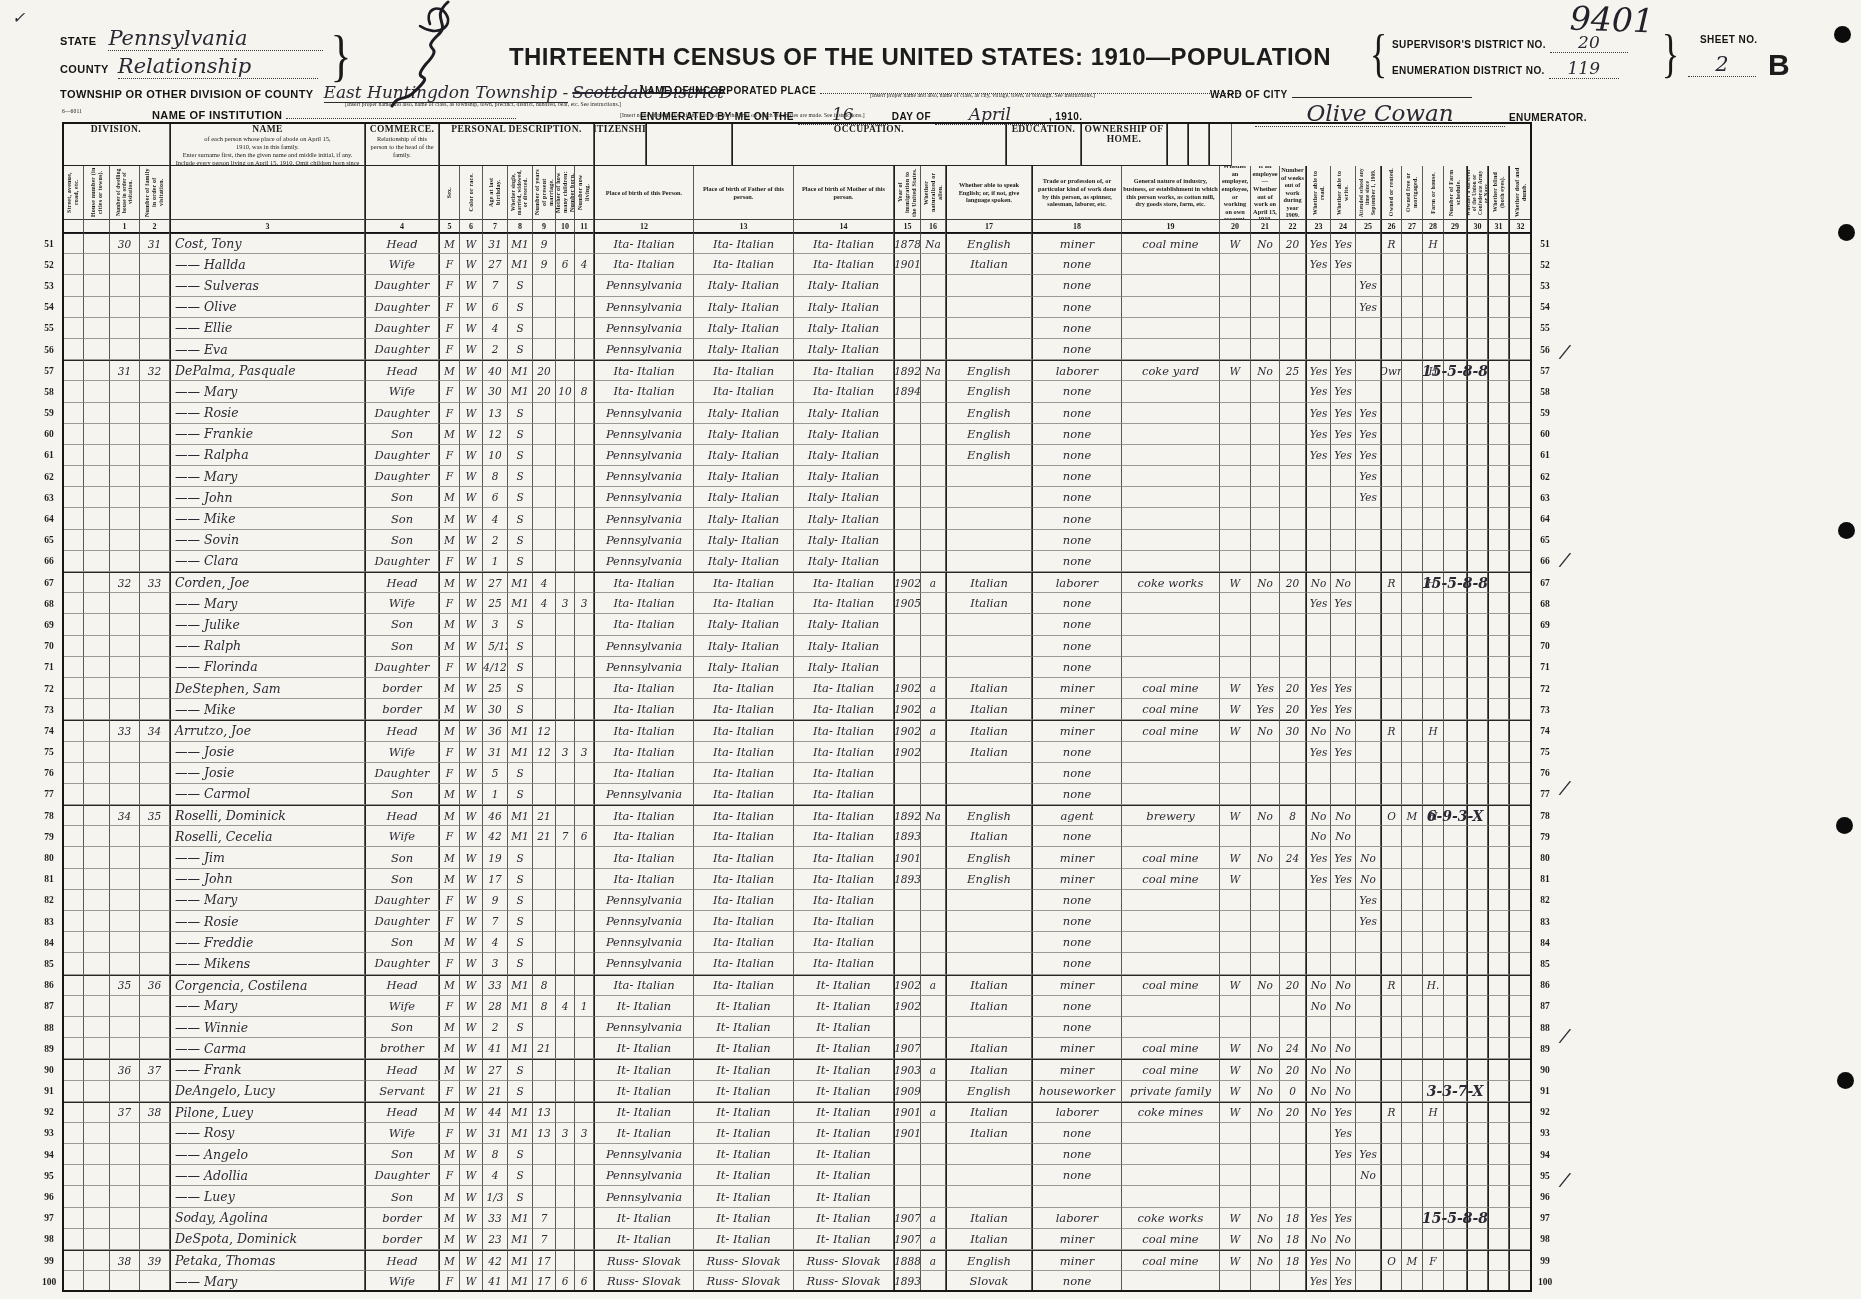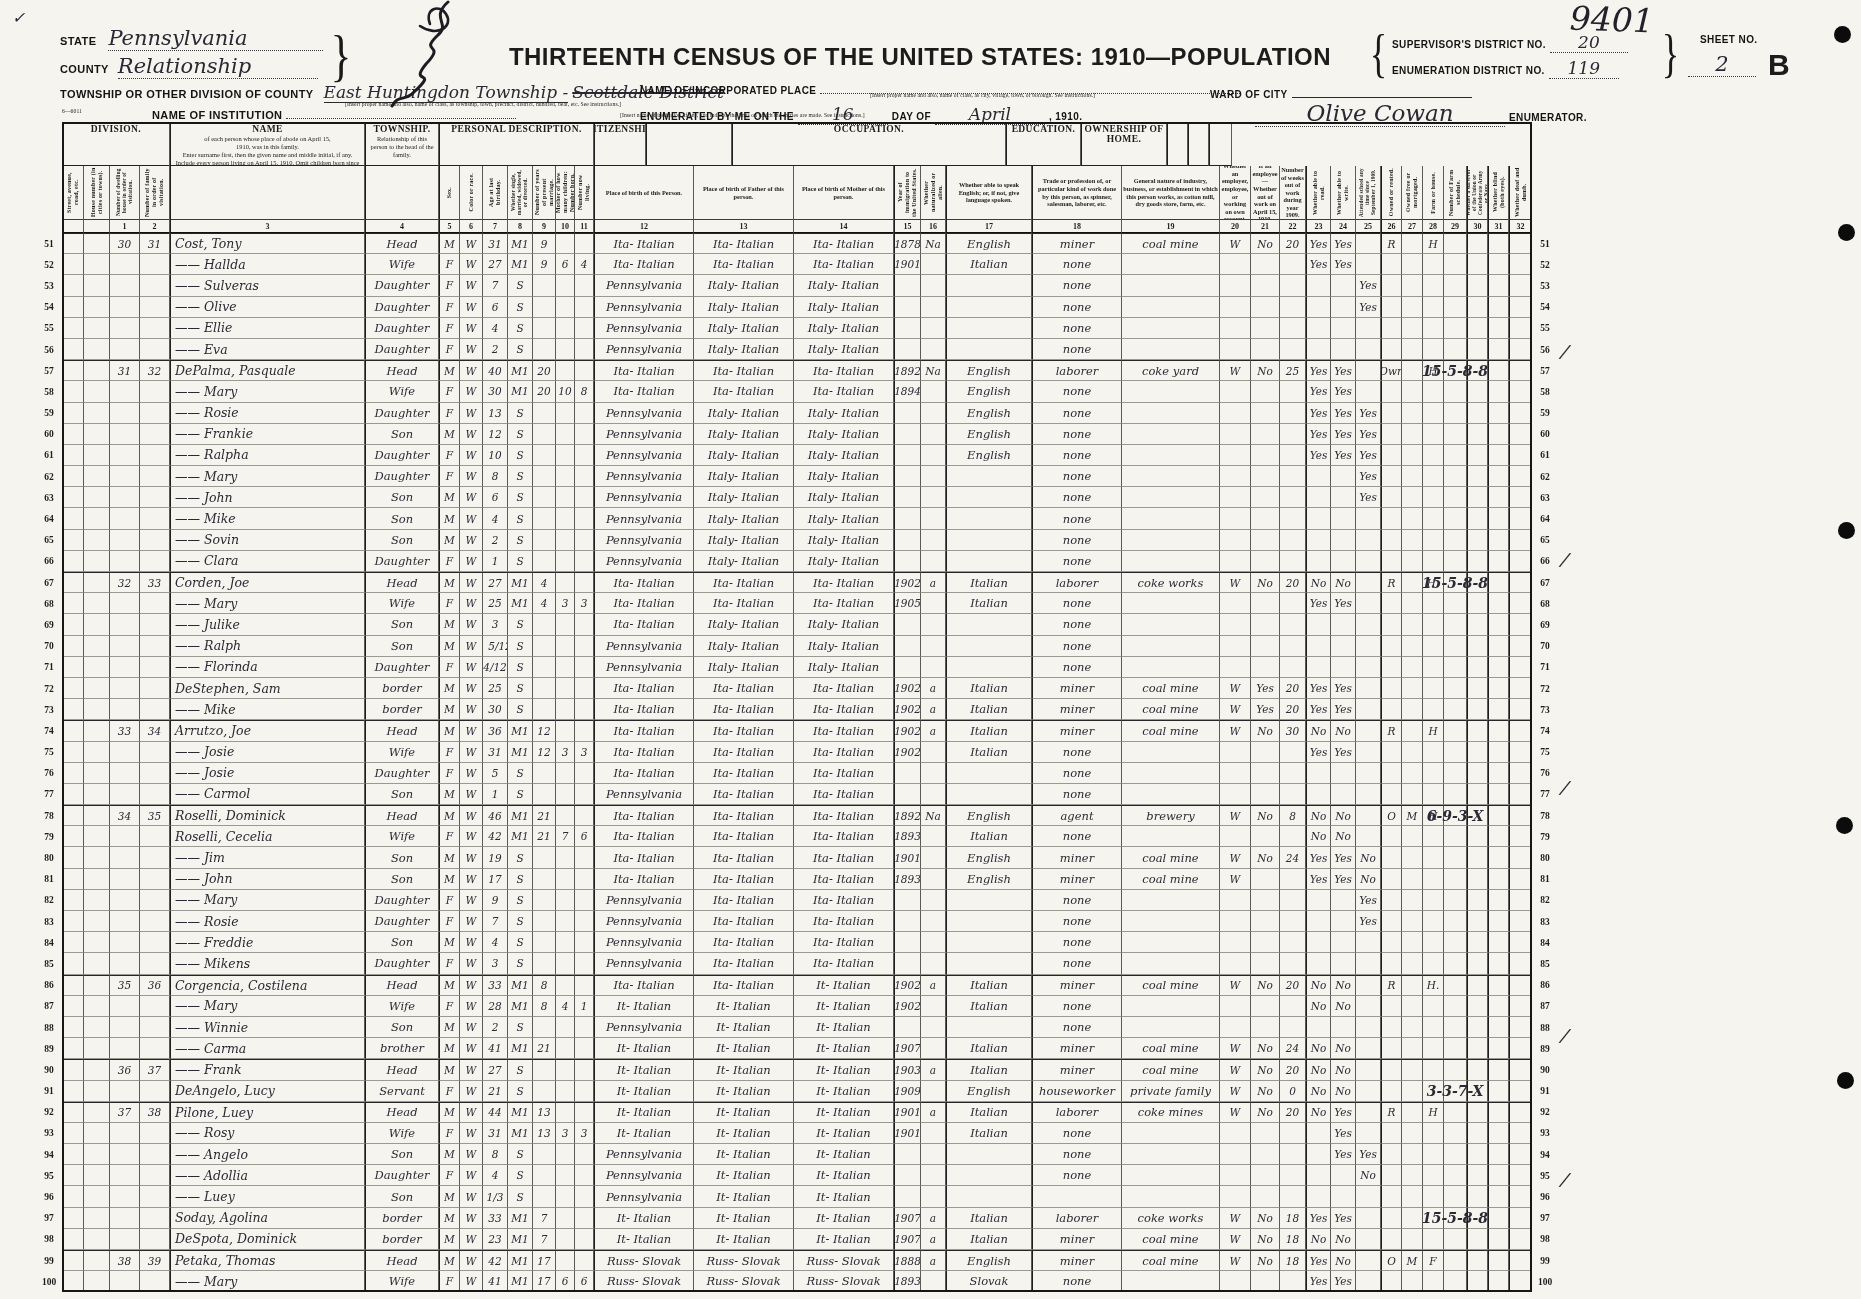--- a/index.html
+++ b/index.html
@@ -139,21 +139,21 @@
           <div class="gtitle">DIVISION.</div>
         </div>
         <div class="hgroup gb" style="width: 195px;">
           <div class="gtitle">NAME</div>
           <div class="gsub">of each person whose place of abode on April 15,
 1910, was in this family.
 Enter surname first, then the given name and middle initial, if any.
 Include every person living on April 15, 1910.  Omit children born since April 15, 1910.</div>
         </div>
         <div class="hgroup gb" style="width: 74px;">
-          <div class="gtitle">TOWNSHIP.</div>
+          <div class="gtitle">COMMERCE.</div>
           <div class="gsub">Relationship of this person to the head of the family.</div>
         </div>
         <div class="hgroup gb" style="width: 155px;">
           <div class="gtitle">PERSONAL DESCRIPTION.</div>
         </div>
         <div class="hgroup gb" style="width: 52px;">
           <div class="gtitle">CITIZENSHIP.</div>
         </div>
         <div class="hgroup gb" style="width: 86px;"></div>
         <div class="hgroup gb" style="width: 274px;">

